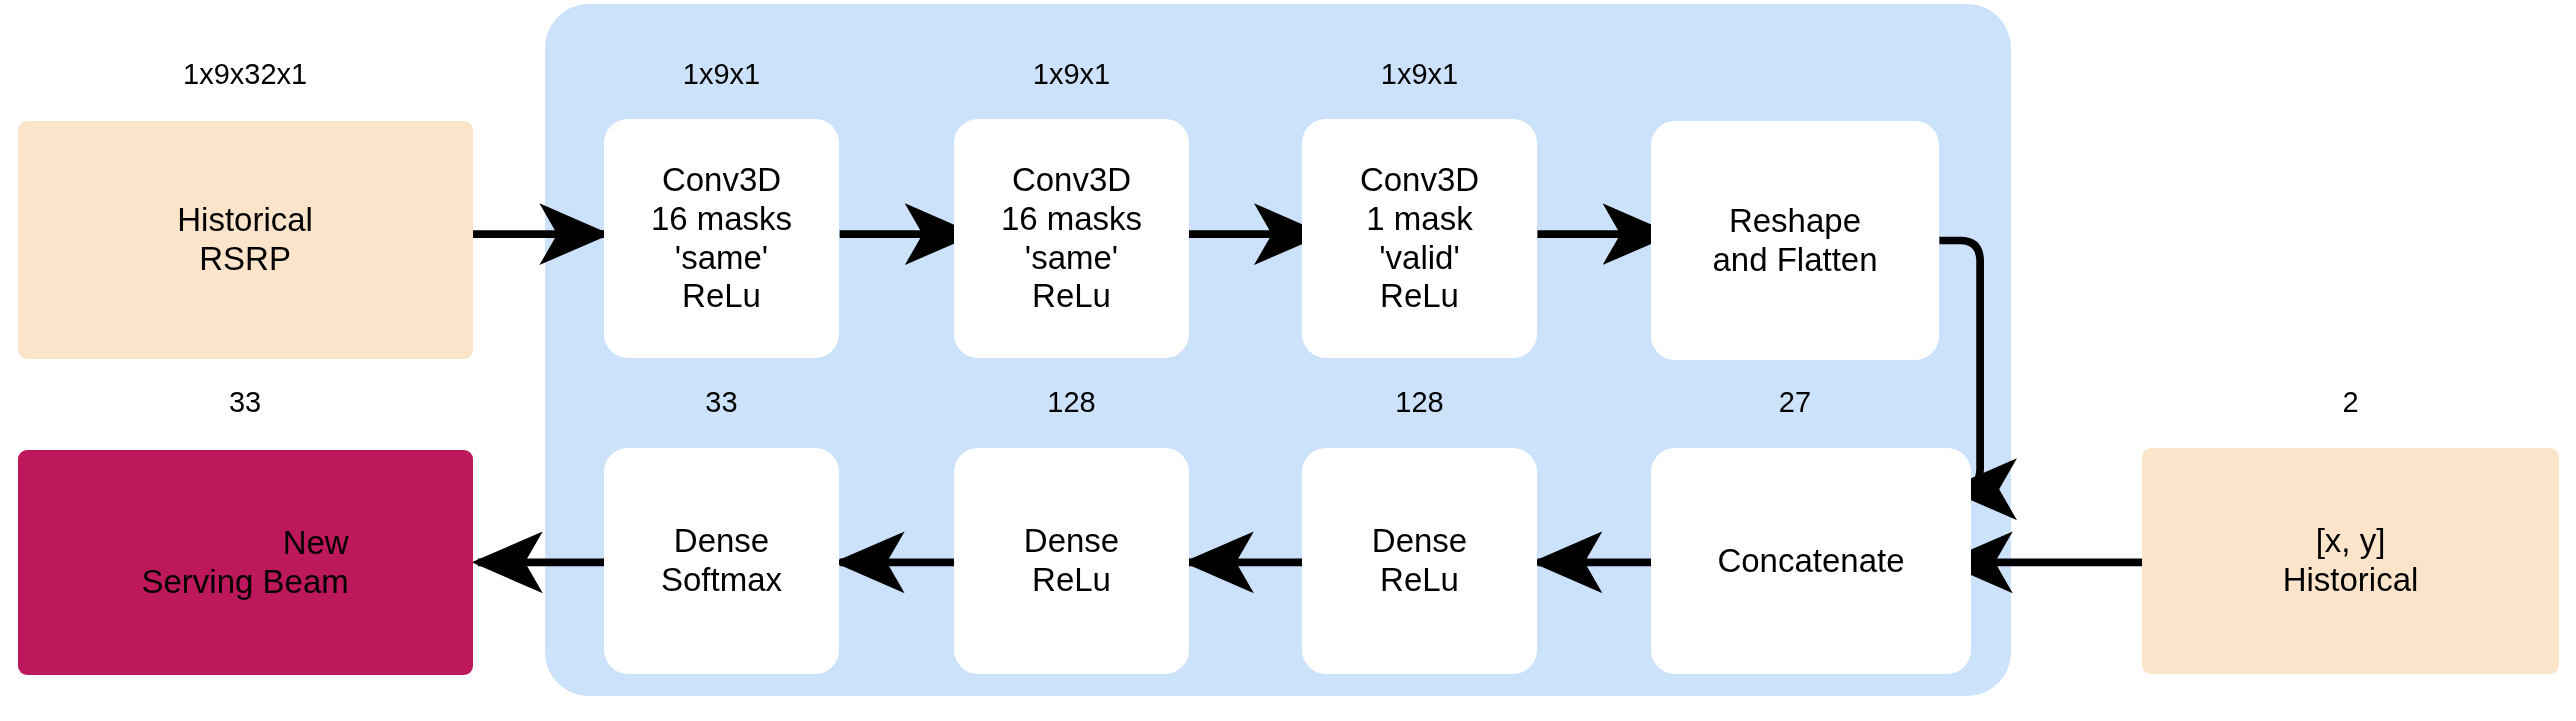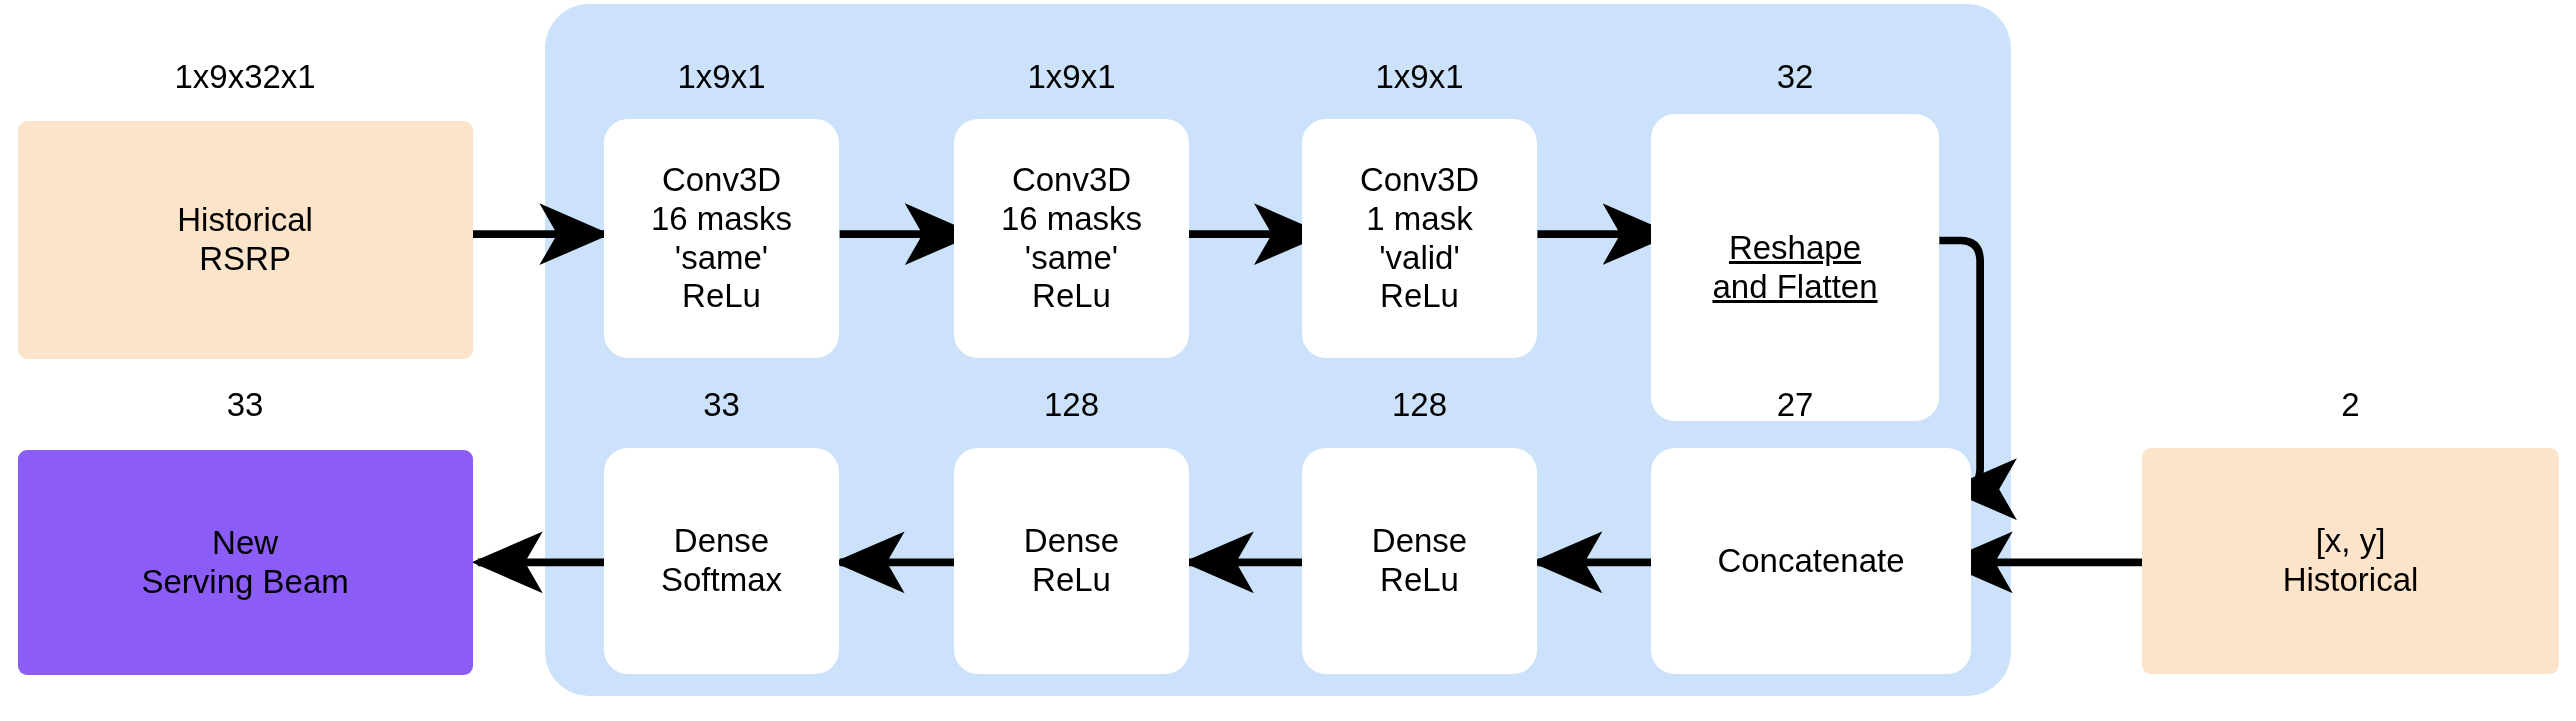--- a/index.html
+++ b/index.html
@@ -21,27 +21,27 @@
   .node{
     position:absolute;box-sizing:border-box;
     display:flex;align-items:center;justify-content:center;
     text-align:center;line-height:1.17;
     font-size:33px;
   }
   .node .txt{white-space:pre-line;display:block;padding:0 4.2px;}
 
   .node.io{border-radius:9px;}
   .node.orange{background:#fce4ca;}
-  .node.pink{background:#8b5cf6;}
+  .node.pink{background:#be185d;text-align:right;}
   .node.white{background:#ffffff;border-radius:24px;}
 
   
   .cap{
     position:absolute;text-align:center;
-    font-size:33px;line-height:1;
+    font-size:29px;line-height:1;
     white-space:nowrap;
   }
 </style>
 </head>
 <body>
 
 <div id="stage">
 
   <div class="group-panel"></div>
 
@@ -75,23 +75,20 @@
   </div>
   <div class="cap" style="left:604px;top:60px;width:235px;">
     <span>1x9x1</span>
   </div>
   <div class="cap" style="left:954px;top:60px;width:235px;">
     <span>1x9x1</span>
   </div>
   <div class="cap" style="left:1302px;top:60px;width:235px;">
     <span>1x9x1</span>
   </div>
-  <div class="cap" style="left:1651px;top:60px;width:288px;">
-    <span>32</span>
-  </div>
 
   <div class="node io orange" style="left:17.6px;top:121px;width:455px;height:238px;">
     <span class="txt">Historical
 RSRP</span>
   </div>
 
   <div class="node white" style="left:604px;top:119px;width:235px;height:239px;">
     <span class="txt">Conv3D
 16 masks
 'same'
@@ -105,21 +102,21 @@
 ReLu</span>
   </div>
 
   <div class="node white" style="left:1302px;top:119px;width:235px;height:239px;">
     <span class="txt">Conv3D
 1 mask
 'valid'
 ReLu</span>
   </div>
 
-  <div class="node white" style="left:1651px;top:114px;width:288px;height:307px;text-decoration:underline;">
+  <div class="node white" style="left:1651px;top:121px;width:288px;height:239px;">
     <span class="txt">Reshape
 and Flatten</span>
   </div>
 
   <div class="cap" style="left:17.6px;top:388px;width:455px;">
     <span>33</span>
   </div>
   <div class="cap" style="left:604px;top:388px;width:235px;">
     <span>33</span>
   </div>

